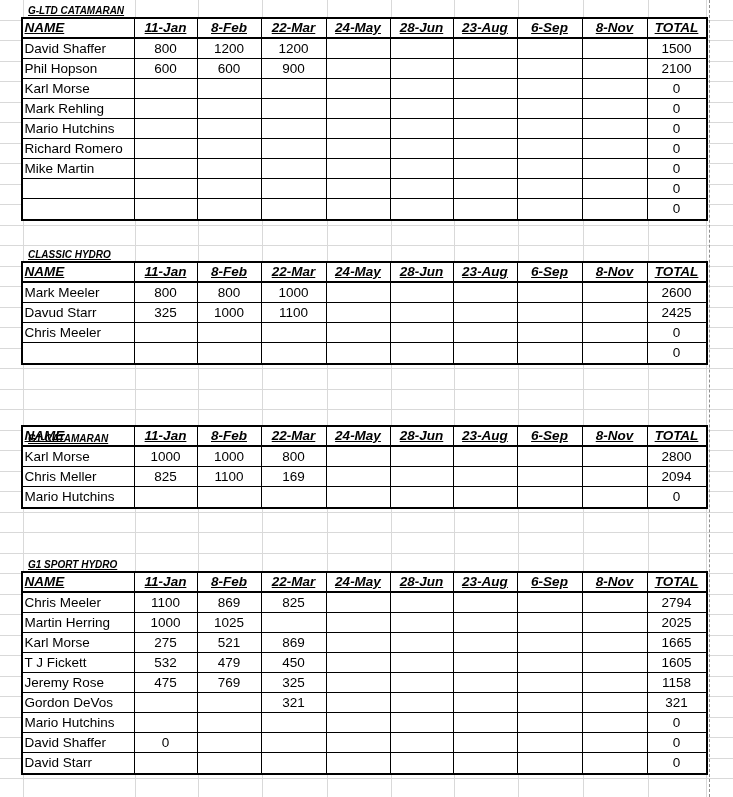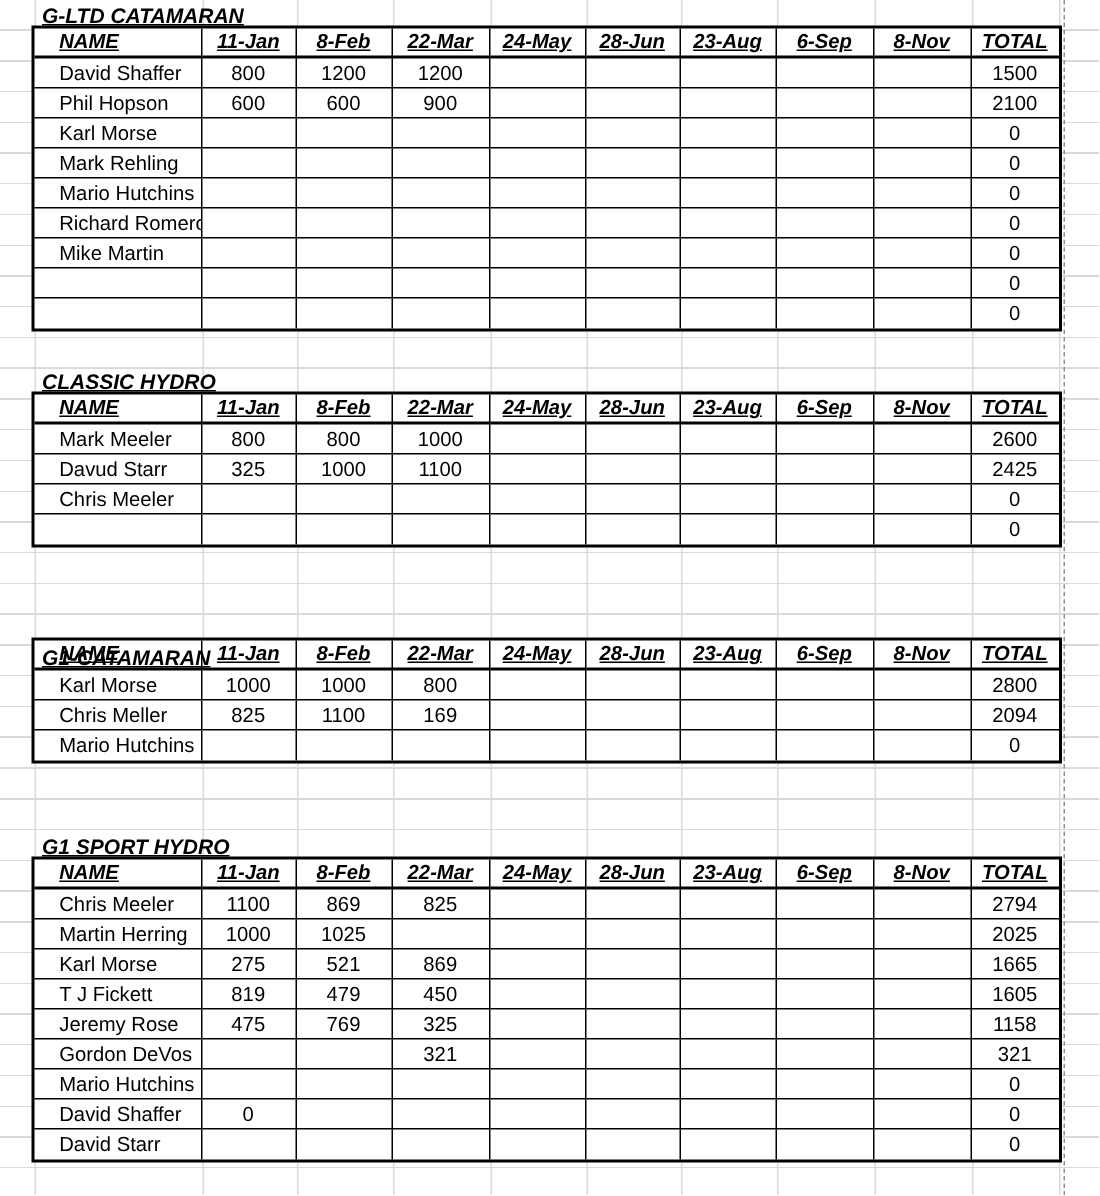--- a/index.html
+++ b/index.html
@@ -28,21 +28,21 @@
     top: 0; bottom: 0;
     left: 709px;
     width: 0;
     border-left: 1px dashed #8f8f8f;
   }
   .sheet-title {
     position: absolute;
     left: 28px;
     height: 17px;
     line-height: 17px;
-    font-size: 14px;
+    font-size: 10px;
     font-weight: bold;
     font-style: italic;
     text-decoration: underline;
     white-space: nowrap;
     z-index: 3;
   }
   .sheet-table {
     position: absolute;
     display: grid;
     grid-template-columns: 112px 63px 64px 65px 64px 63px 64px 65px 65px 58px;
@@ -65,21 +65,21 @@
   .cell.lastcol { border-right: none; }
   .cell.lastrow { border-bottom: none; }
   .cell.header {
     font-weight: bold;
     font-style: italic;
     text-decoration: underline;
     border-bottom-width: 2px;
   }
   .cell.name {
     justify-content: flex-start;
-    padding-left: 17px;
+    padding-left: 2px;
   }
 </style>
 </head>
 <body>
 
 <div class="canvas">
   <div id="gridlines">
       <div class="vline" style="left: 23px;"></div>
       <div class="vline" style="left: 135px;"></div>
       <div class="vline" style="left: 198px;"></div>
@@ -329,21 +329,21 @@
         <div class="cell num">275</div>
         <div class="cell num">521</div>
         <div class="cell num">869</div>
         <div class="cell num"></div>
         <div class="cell num"></div>
         <div class="cell num"></div>
         <div class="cell num"></div>
         <div class="cell num"></div>
         <div class="cell num lastcol">1665</div>
         <div class="cell name">T J Fickett</div>
-        <div class="cell num">819</div>
+        <div class="cell num">532</div>
         <div class="cell num">479</div>
         <div class="cell num">450</div>
         <div class="cell num"></div>
         <div class="cell num"></div>
         <div class="cell num"></div>
         <div class="cell num"></div>
         <div class="cell num"></div>
         <div class="cell num lastcol">1605</div>
         <div class="cell name">Jeremy Rose</div>
         <div class="cell num">475</div>

